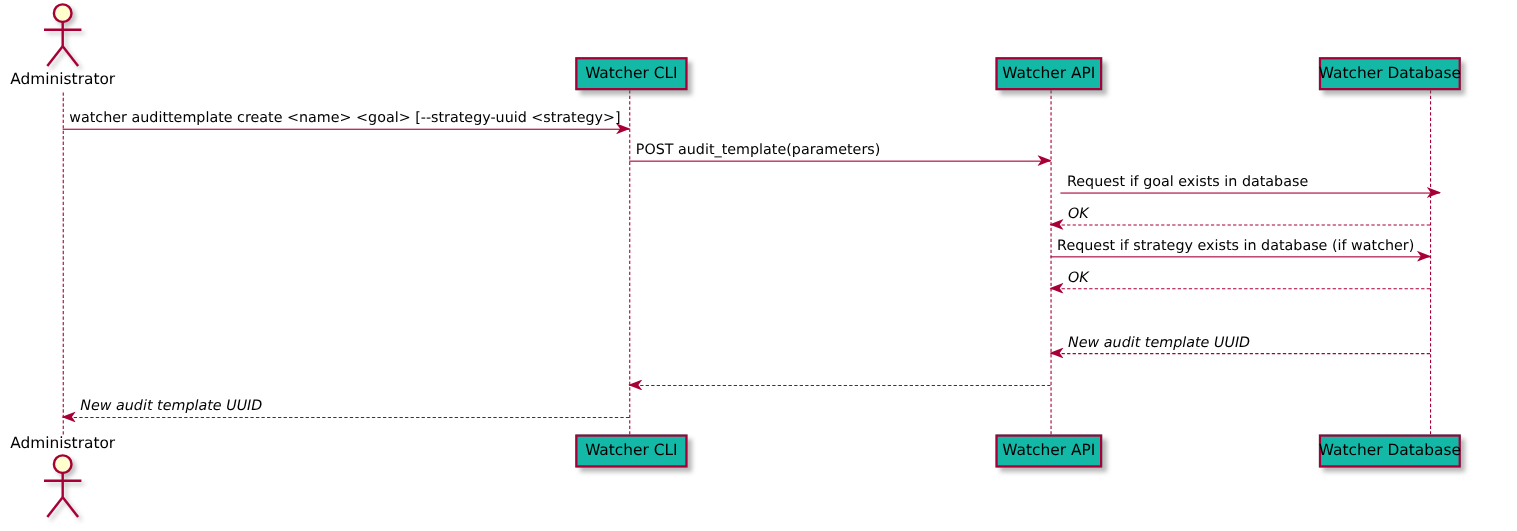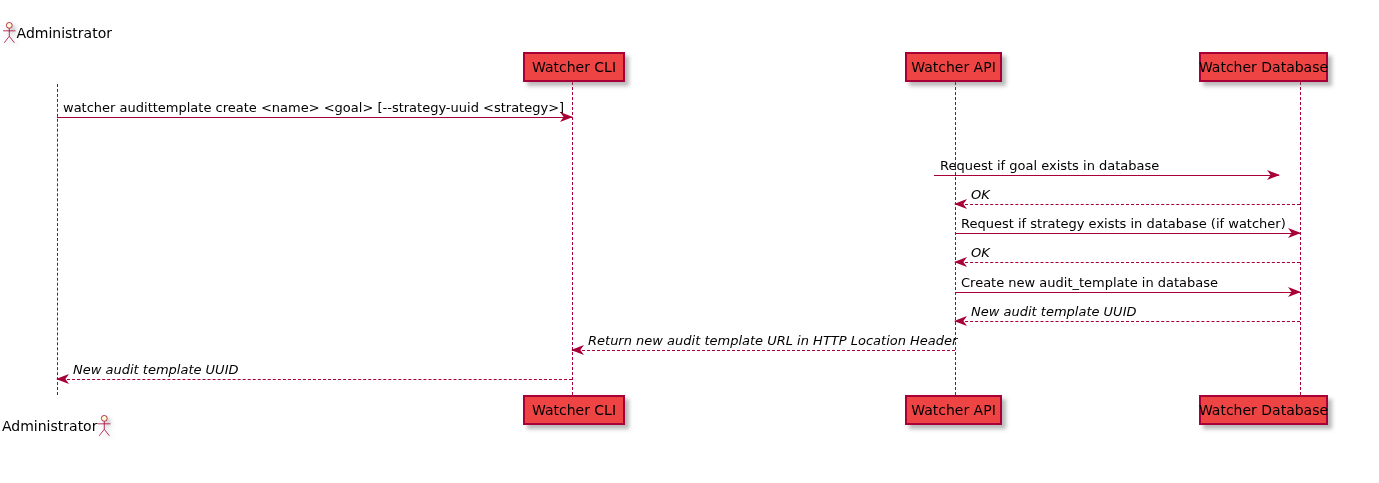--- a/index.html
+++ b/index.html
@@ -21,42 +21,42 @@
   }
   .ll-admin { left: 57px;   top: 84px; height: 311px; }
   .ll-cli   { left: 572px;  top: 82px; height: 313px; }
   .ll-api   { left: 955px;  top: 82px; height: 313px; }
   .ll-db    { left: 1300px; top: 82px; height: 313px; }
 
   
   .participant {
     position: absolute;
     height: 30px;
-    background: #ef4444;
+    background: #14b8a6;
     border: 2px solid #A80036;
     box-shadow: 4px 4px 4px rgba(100,100,100,0.45);
     display: flex;
     align-items: center;
     justify-content: center;
     font-size: 14px;
     color: #000000;
     white-space: nowrap;
   }
   .p-cli { left: 523px;  width: 102px; }
   .p-api { left: 905px;  width: 97px; text-align: center;  }
   .p-db  { left: 1199px; width: 129px; }
   .row-top    { top: 52px;  }
   .row-bottom { top: 395px; }
 
   
   .actor {
     position: absolute;
     width: 110px;
     display: flex;
-    flex-direction: row;
+    flex-direction: column;
     align-items: center;
   }
   .actor-top    { left: 2px; top: 2px; }
   .actor-bottom { left: 2px; top: 395px; }
   .actor svg { filter: drop-shadow(3px 3px 2px rgba(120,120,120,0.45)); }
   .actor-name {
     font-size: 14px;
     color: #000000;
     white-space: nowrap;
     line-height: 17px;
@@ -91,21 +91,21 @@
     clip-path: polygon(0 0, 100% 50%, 0 100%, 28% 50%);
   }
   .msg.rev .head {
     left: -1px;
     clip-path: polygon(100% 0, 0 50%, 100% 100%, 72% 50%);
   }
 
   
   .m1  { left: 57px;  width: 515px; top: 97px;  }
   .m2  { left: 572px; width: 383px; top: 126px; }
-  .m3  { left: 934px; width: 345px; top: 155px; }
+  .m3  { left: 964px; width: 345px; top: 155px; }
   .m4  { left: 955px; width: 345px; top: 184px; }
   .m5  { left: 955px; width: 345px; top: 213px; }
   .m6  { left: 955px; width: 345px; top: 242px; }
   .m7  { left: 955px; width: 345px; top: 272px; }
   .m8  { left: 955px; width: 345px; top: 301px; }
   .m9  { left: 572px; width: 383px; top: 330px; }
   .m10 { left: 57px;  width: 515px; top: 359px; }
 </style>
 </head>
 <body>
@@ -145,20 +145,24 @@
 
   <div class="participant p-cli row-bottom">Watcher CLI</div>
   <div class="participant p-api row-bottom">Watcher API</div>
   <div class="participant p-db row-bottom">Watcher Database</div>
 
   <div class="msg fwd m1">
     <span class="lbl">watcher audittemplate create &lt;name&gt; &lt;goal&gt; [--strategy-uuid &lt;strategy&gt;]</span>
     <span class="head"></span>
   </div>
 
+  <div class="msg fwd m2">
+    <span class="lbl">POST audit_template(parameters)</span>
+    <span class="head"></span>
+  </div>
 
   <div class="msg fwd m3">
     <span class="lbl">Request if goal exists in database</span>
     <span class="head"></span>
   </div>
 
   <div class="msg rev dashed m4">
     <span class="lbl">OK</span>
     <span class="head"></span>
   </div>
@@ -166,32 +170,27 @@
   <div class="msg fwd m5">
     <span class="lbl">Request if strategy exists in database (if watcher)</span>
     <span class="head"></span>
   </div>
 
   <div class="msg rev dashed m6">
     <span class="lbl">OK</span>
     <span class="head"></span>
   </div>
 
-  <div class="msg fwd m7">
-    <span class="lbl">Create new audit_template in database</span>
-    <span class="head"></span>
-  </div>
 
   <div class="msg rev dashed m8">
     <span class="lbl">New audit template UUID</span>
     <span class="head"></span>
   </div>
 
   <div class="msg rev dashed m9">
-    <span class="lbl">Return new audit template URL in HTTP Location Header</span>
     <span class="head"></span>
   </div>
 
   <div class="msg rev dashed m10">
     <span class="lbl">New audit template UUID</span>
     <span class="head"></span>
   </div>
 
 </div>
 

